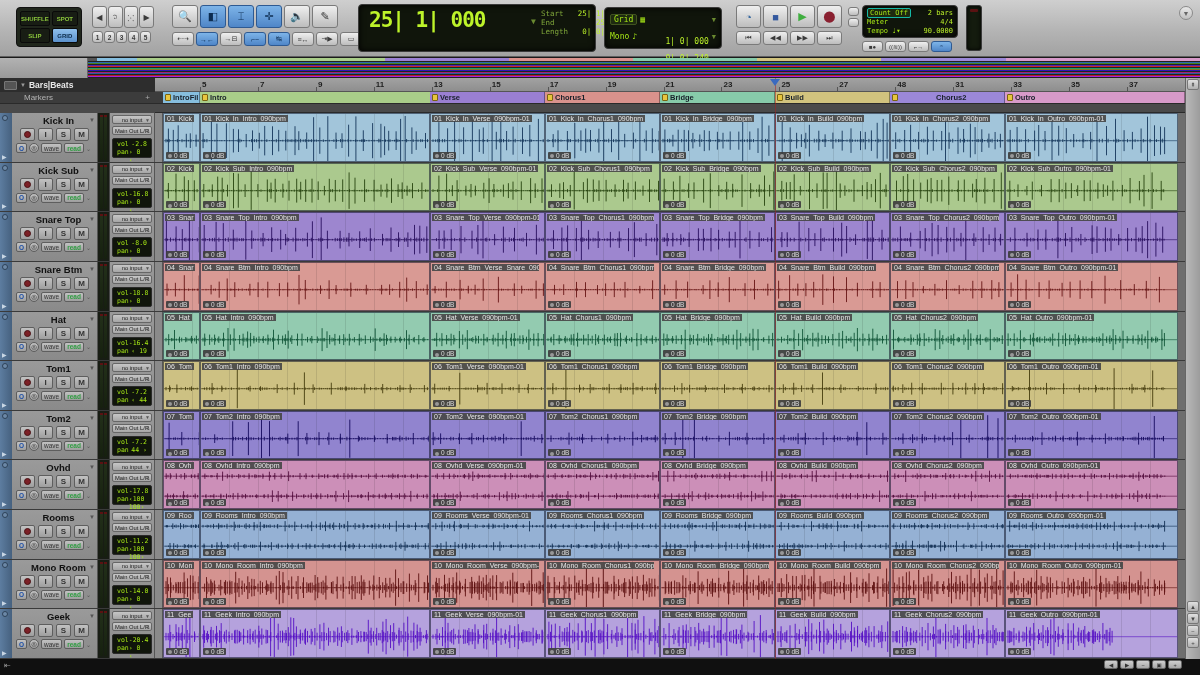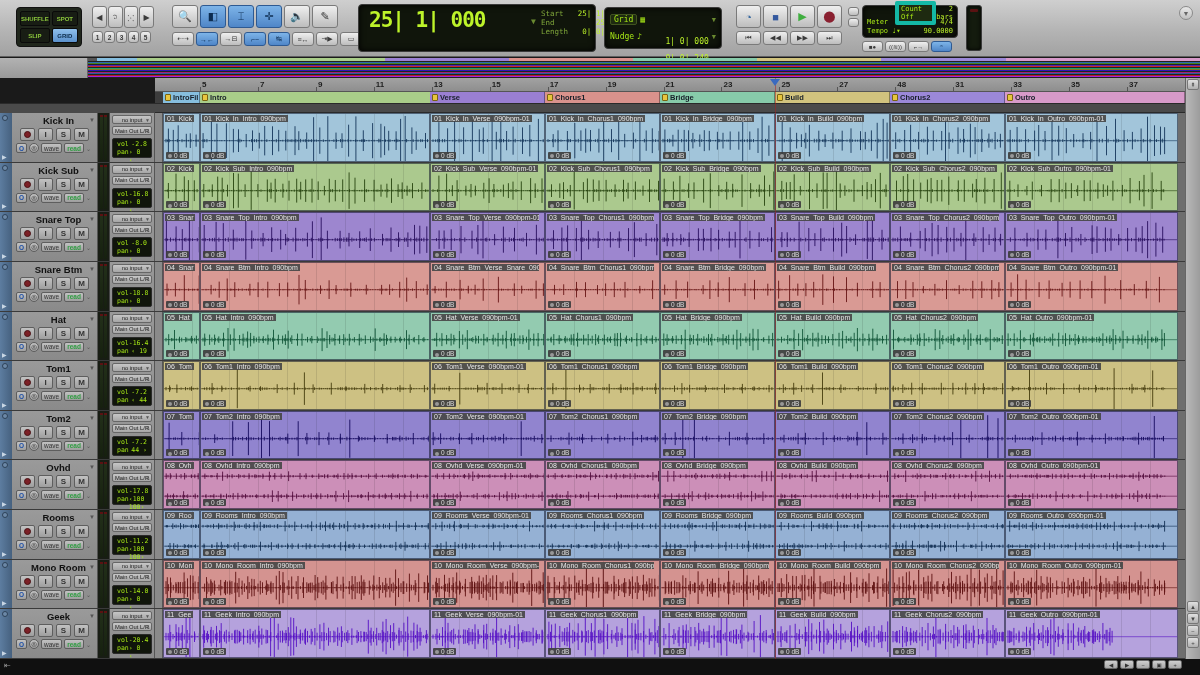--- a/index.html
+++ b/index.html
@@ -58,21 +58,21 @@
   #transport-main { display:flex; gap:2px; }
   #transport-main .tb-btn { width:25px; height:23px; font-size:11px; }
   #transport-sub { display:flex; gap:2px; margin-top:3px; }
   #transport-sub .tb-btn { width:25px; height:14px; font-size:7px; }
   #transport-extra { position:absolute; left:112px; top:2px; display:flex; flex-direction:column; gap:2px; }
   #transport-extra .tb-btn { width:11px; height:9px; }
 
   #tempo-lcd { position:absolute; left:862px; top:5px; width:96px; height:33px; padding:2px 4px; }
   .lcd-line { display:flex; font-size:7px; height:9px; align-items:center; }
   .lcd-line .lab { color:#a7e816; }
-  .lcd-line .lab.boxed { background:#1e2a10; border:4px solid #14b8a6; padding:0 2px; border-radius:2px;margin-left:28px; }
+  .lcd-line .lab.boxed { background:#1e2a10; border:1px solid #14b8a6; padding:0 2px; border-radius:2px; }
   .lcd-line .val { flex:1; text-align:right; color:#bdf32a; }
   #tempo-btns { position:absolute; left:862px; top:41px; display:flex; gap:2px; }
   #tempo-btns .tb-btn { width:21px; height:11px; font-size:6px; }
   #meter-bar { position:absolute; left:966px; top:5px; width:16px; height:46px; background:#141b0e;
     border:1px solid #3a3a3a; border-radius:3px; box-shadow:inset 0 0 4px #000; }
   #meter-bar .clip-led { position:absolute; left:3px; right:3px; top:3px; height:3px; background:#5a1212; border-radius:1px; }
   #tb-corner { position:absolute; right:7px; top:6px; width:14px; height:14px; border:1px solid #8a8a8a;
     border-radius:50%; color:#666; font-size:7px; display:flex; align-items:center; justify-content:center;
     background:linear-gradient(#e8e8e8,#c0c0c0); }
 
@@ -237,21 +237,21 @@
     </div>
 
     <div id="grid-nudge" class="lcd-panel">
       <div class="gn-row">
         <span class="gn-label boxed">Grid</span>
         <span class="gn-ico">▦</span>
         <span class="gn-val">1| 0| 000</span>
         <span class="gn-arrow">▼</span>
       </div>
       <div class="gn-row">
-        <span class="gn-label">Nudge</span>
+        <span class="gn-label">Mono</span>
         <span class="gn-ico">♪</span>
         <span class="gn-val">0| 0| 240</span>
         <span class="gn-arrow">▼</span>
       </div>
     </div>
 
     <div id="transport">
       <div id="transport-main">
         <div class="tb-btn" style="color:#3a6aa0;">◔</div>
         <div class="tb-btn" style="color:#33589e;">■</div>
@@ -321,20 +321,36 @@
           <div style="background: rgb(69, 60, 13); filter: brightness(2.2);"></div>
           <div style="background: rgb(21, 10, 94); filter: brightness(2.2);"></div>
           <div style="background: rgb(85, 14, 62); filter: brightness(2.2);"></div>
           <div style="background: rgb(18, 47, 82); filter: brightness(2.2);"></div>
           <div style="background: rgb(92, 16, 16); filter: brightness(2.2);"></div>
           <div style="background: rgb(85, 15, 196); filter: brightness(2.2);"></div>
         </div>
     </div>
   </div>
 
+  <div id="ruler-head">
+    <div id="bars-head">
+      <span class="ico"></span>
+      <span class="arr">▼</span>
+      <span>Bars|Beats</span>
+    </div>
+    <div id="markers-head">
+      <span class="lbl">Markers</span>
+      <span class="plus">+</span>
+    </div>
+    <div id="sub-head">
+      <span class="view-ico"></span>
+      <span class="arr" style="color:#ccc;font-size:6px;margin-left:2px;">▼</span>
+      <span class="io-lab">I/O</span>
+    </div>
+  </div>
   <div id="bars-ruler">
       <span class="bar-num" style="left: 47px;">5</span>
       <i class="bar-tick" style="left: 45px;"></i>
       <span class="bar-num" style="left: 104.94px;">7</span>
       <i class="bar-tick" style="left: 102.94px;"></i>
       <span class="bar-num" style="left: 162.88px;">9</span>
       <i class="bar-tick" style="left: 160.88px;"></i>
       <span class="bar-num" style="left: 220.82px;">11</span>
       <i class="bar-tick" style="left: 218.82px;"></i>
       <span class="bar-num" style="left: 278.76px;">13</span>
@@ -384,21 +400,21 @@
         <span class="mk-name">Chorus1</span>
       </div>
       <div class="mk-seg" style="left: 505px; width: 115px; background: rgb(135, 203, 170);">
         <span class="mk-flag"></span>
         <span class="mk-name">Bridge</span>
       </div>
       <div class="mk-seg" style="left: 620px; width: 115px; background: rgb(209, 195, 126);">
         <span class="mk-flag"></span>
         <span class="mk-name">Build</span>
       </div>
-      <div class="mk-seg" style="left: 735px; width: 115px; background: rgb(155, 136, 216);">
+      <div class="mk-seg" style="left: 735px; width: 115px; background: rgb(155, 136, 216); gap: 36px;">
         <span class="mk-flag"></span>
         <span class="mk-name">Chorus2</span>
       </div>
       <div class="mk-seg" style="left: 850px; width: 180px; background: rgb(215, 154, 201);">
         <span class="mk-flag"></span>
         <span class="mk-name">Outro</span>
       </div>
     </div>
   <div id="meter-ruler"></div>
   <div id="ruler-head-bottom"></div>

